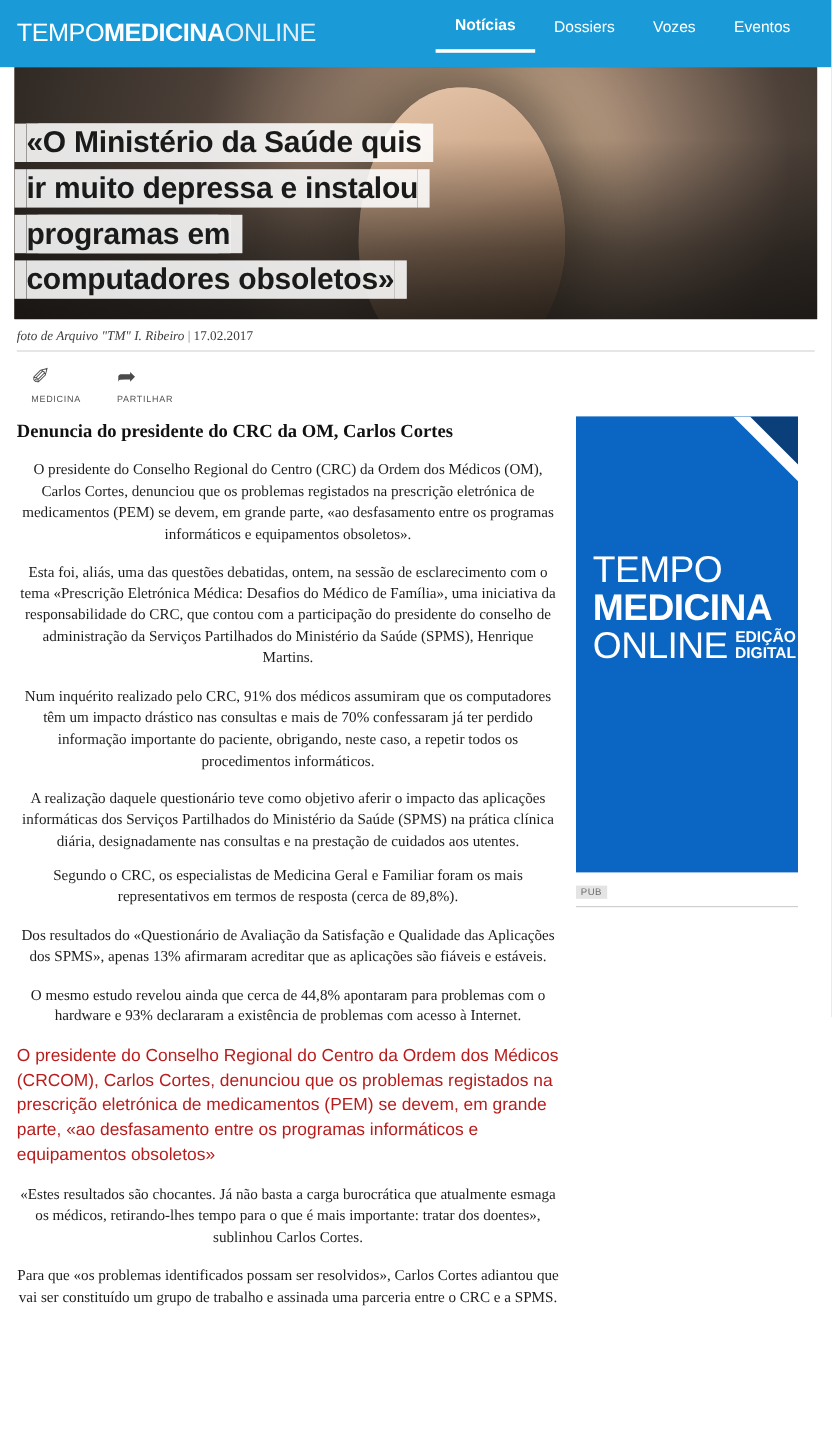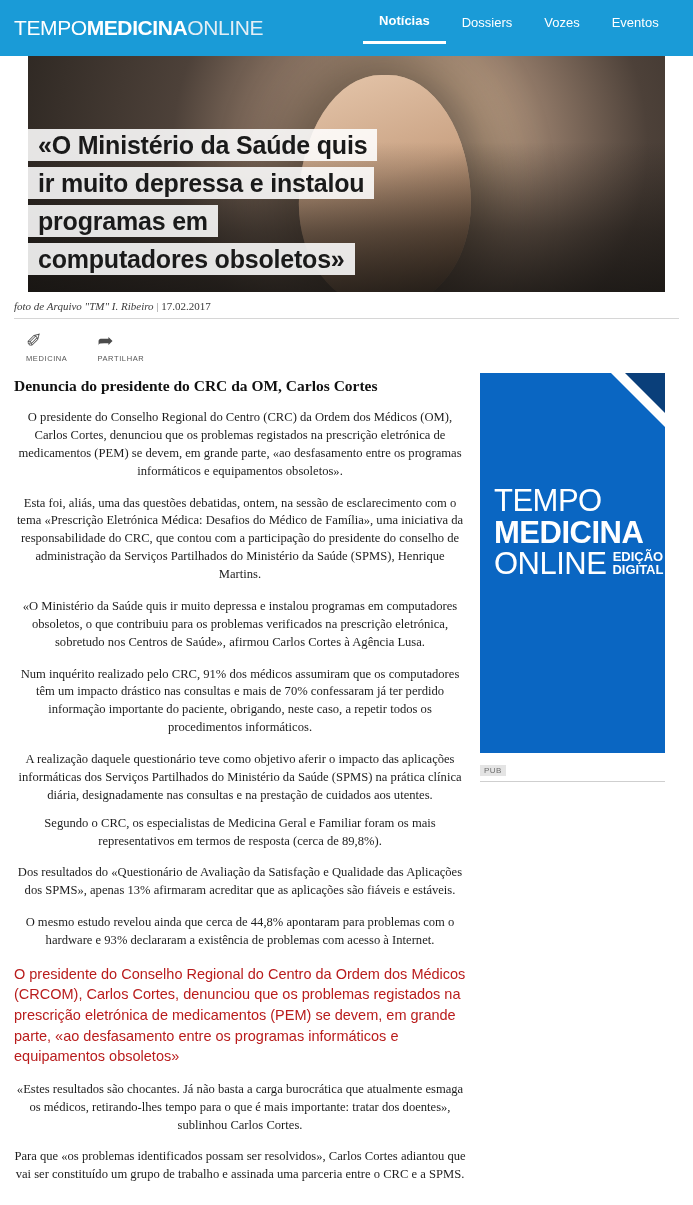--- a/index.html
+++ b/index.html
@@ -56,22 +56,22 @@
   }
   .nav-item.active {
     color: #ffffff;
     font-weight: bold;
     border-bottom: 3px solid #ffffff;
   }
 
   
   .hero {
     position: relative;
-    height: 236px;
-    margin: 0 28px;
+    height: 210px;
+    margin: 0 12px;
     overflow: hidden;
     background: #6d6258;
   }
   .hero-photo {
     position: absolute;
     inset: 0;
     background:
       radial-gradient(circle at 60% 38%, #d9bda4 0%, #c2a488 18%, #8d7665 34%, #4d4139 58%, #2d2722 100%),
       linear-gradient(180deg, #7b6d60 0%, #3b332c 100%);
   }
@@ -286,21 +286,20 @@
     </div>
   </div>
 
   <div class="content">
 
     <div class="article">
       <div class="subhead">Denuncia do presidente do CRC da OM, Carlos Cortes</div>
 
       <p class="body">O presidente do Conselho Regional do Centro (CRC) da Ordem dos Médicos (OM), Carlos Cortes, denunciou que os problemas registados na prescrição eletrónica de medicamentos (PEM) se devem, em grande parte, «ao desfasamento entre os programas informáticos e equipamentos obsoletos».</p>
       <p class="body">Esta foi, aliás, uma das questões debatidas, ontem, na sessão de esclarecimento com o tema «Prescrição Eletrónica Médica: Desafios do Médico de Família», uma iniciativa da responsabilidade do CRC, que contou com a participação do presidente do conselho de administração da Serviços Partilhados do Ministério da Saúde (SPMS), Henrique Martins.</p>
-      <p class="body">«O Ministério da Saúde quis ir muito depressa e instalou programas em computadores obsoletos, o que contribuiu para os problemas verificados na prescrição eletrónica, sobretudo nos Centros de Saúde», afirmou Carlos Cortes à Agência Lusa.</p>
       <p class="body">Num inquérito realizado pelo CRC, 91% dos médicos assumiram que os computadores têm um impacto drástico nas consultas e mais de 70% confessaram já ter perdido informação importante do paciente, obrigando, neste caso, a repetir todos os procedimentos informáticos.</p>
       <p class="body tight">A realização daquele questionário teve como objetivo aferir o impacto das aplicações informáticas dos Serviços Partilhados do Ministério da Saúde (SPMS) na prática clínica diária, designadamente nas consultas e na prestação de cuidados aos utentes.</p>
       <p class="body">Segundo o CRC, os especialistas de Medicina Geral e Familiar foram os mais representativos em termos de resposta (cerca de 89,8%).</p>
       <p class="body">Dos resultados do «Questionário de Avaliação da Satisfação e Qualidade das Aplicações dos SPMS», apenas 13% afirmaram acreditar que as aplicações são fiáveis e estáveis.</p>
       <p class="body">O mesmo estudo revelou ainda que cerca de 44,8% apontaram para problemas com o hardware e 93% declararam a existência de problemas com acesso à Internet.</p>
 
       <p class="lead">O presidente do Conselho Regional do Centro da Ordem dos Médicos (CRCOM), Carlos Cortes, denunciou que os problemas registados na prescrição eletrónica de medicamentos (PEM) se devem, em grande parte, «ao desfasamento entre os programas informáticos e equipamentos obsoletos»</p>
 
       <p class="body">«Estes resultados são chocantes. Já não basta a carga burocrática que atualmente esmaga os médicos, retirando-lhes tempo para o que é mais importante: tratar dos doentes», sublinhou Carlos Cortes.</p>
       <p class="body">Para que «os problemas identificados possam ser resolvidos», Carlos Cortes adiantou que vai ser constituído um grupo de trabalho e assinada uma parceria entre o CRC e a SPMS.</p>

